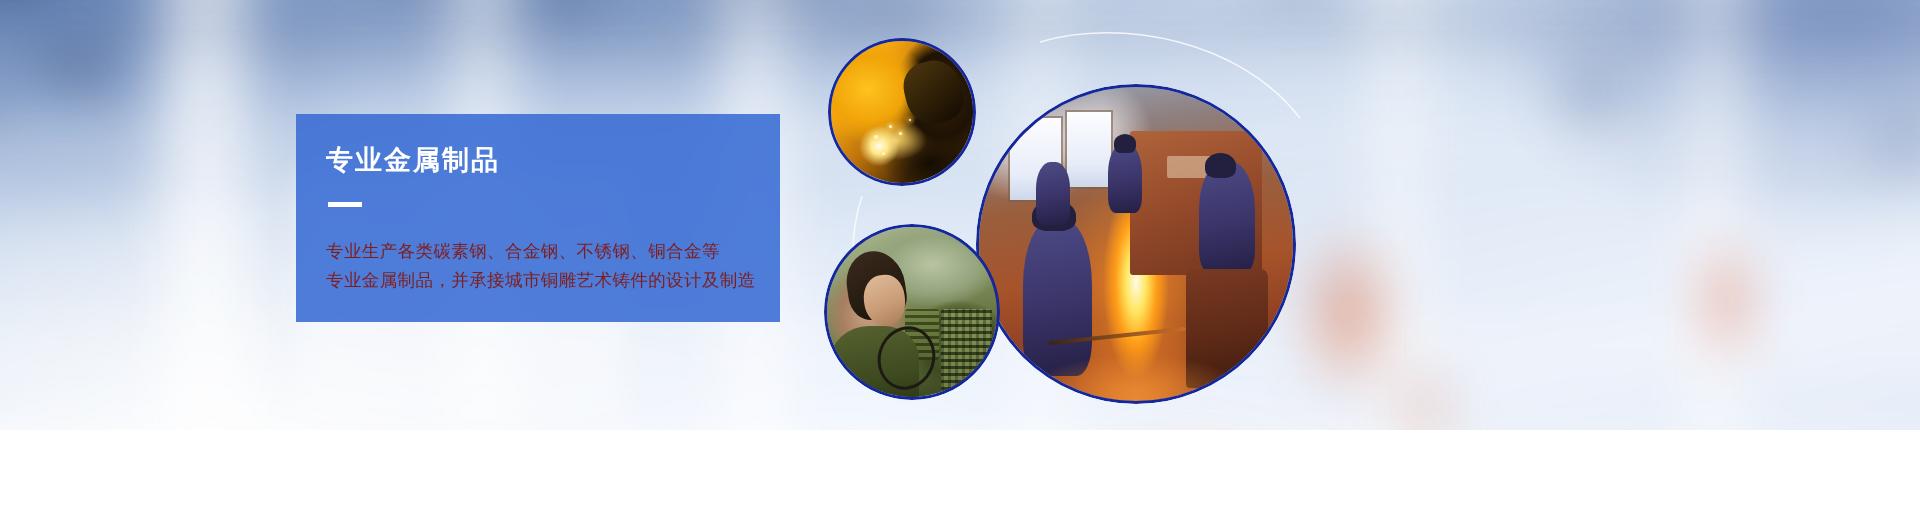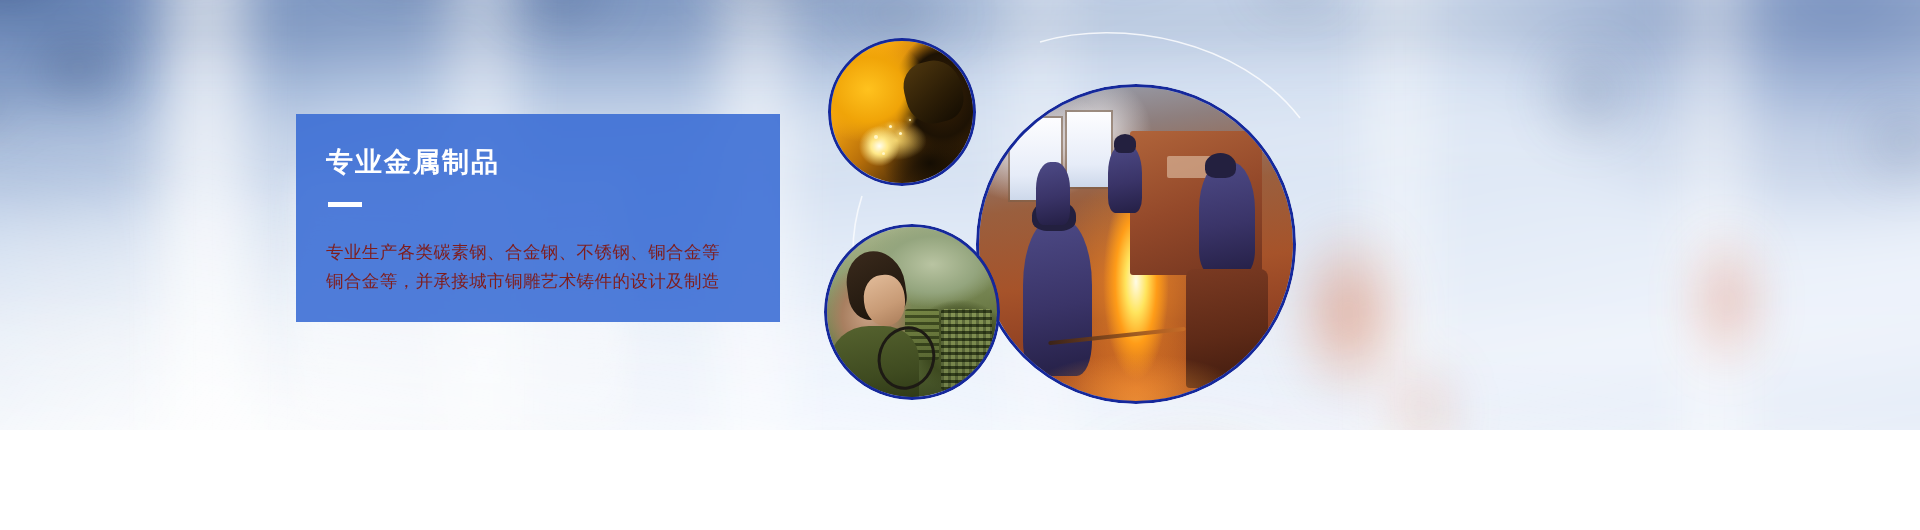--- a/index.html
+++ b/index.html
@@ -5,21 +5,21 @@
   html, body {
     margin: 0;
     padding: 0;
     background: #ffffff;
   }
   #banner {
     position: relative;
     width: 1920px;
     height: 430px;
     overflow: hidden;
-    font-family: Liberation Sans, sans-serif;
+    font-family: Liberation Mono, monospace;
   }
 
   
   .bg-root {
     position: absolute;
     inset: 0;
     overflow: hidden;
     background: #cfdcf0;
   }
   .bg-layer {
@@ -378,17 +378,17 @@
       </div>
     </div>
     <div class="ring"></div>
   </div>
 
   <div id="text-panel">
     <h2 class="panel-title">专业金属制品</h2>
     <div class="panel-rule"></div>
     <p class="panel-desc">
       <span class="line">专业生产各类碳素钢、合金钢、不锈钢、铜合金等</span>
-      <span class="line">铜合金等，并承接城市铜雕艺术铸件的设计及制造</span>
+      <span class="line">专业金属制品，并承接城市铜雕艺术铸件的设计及制造</span>
     </p>
   </div>
 
 </div>
 
 </body></html>

